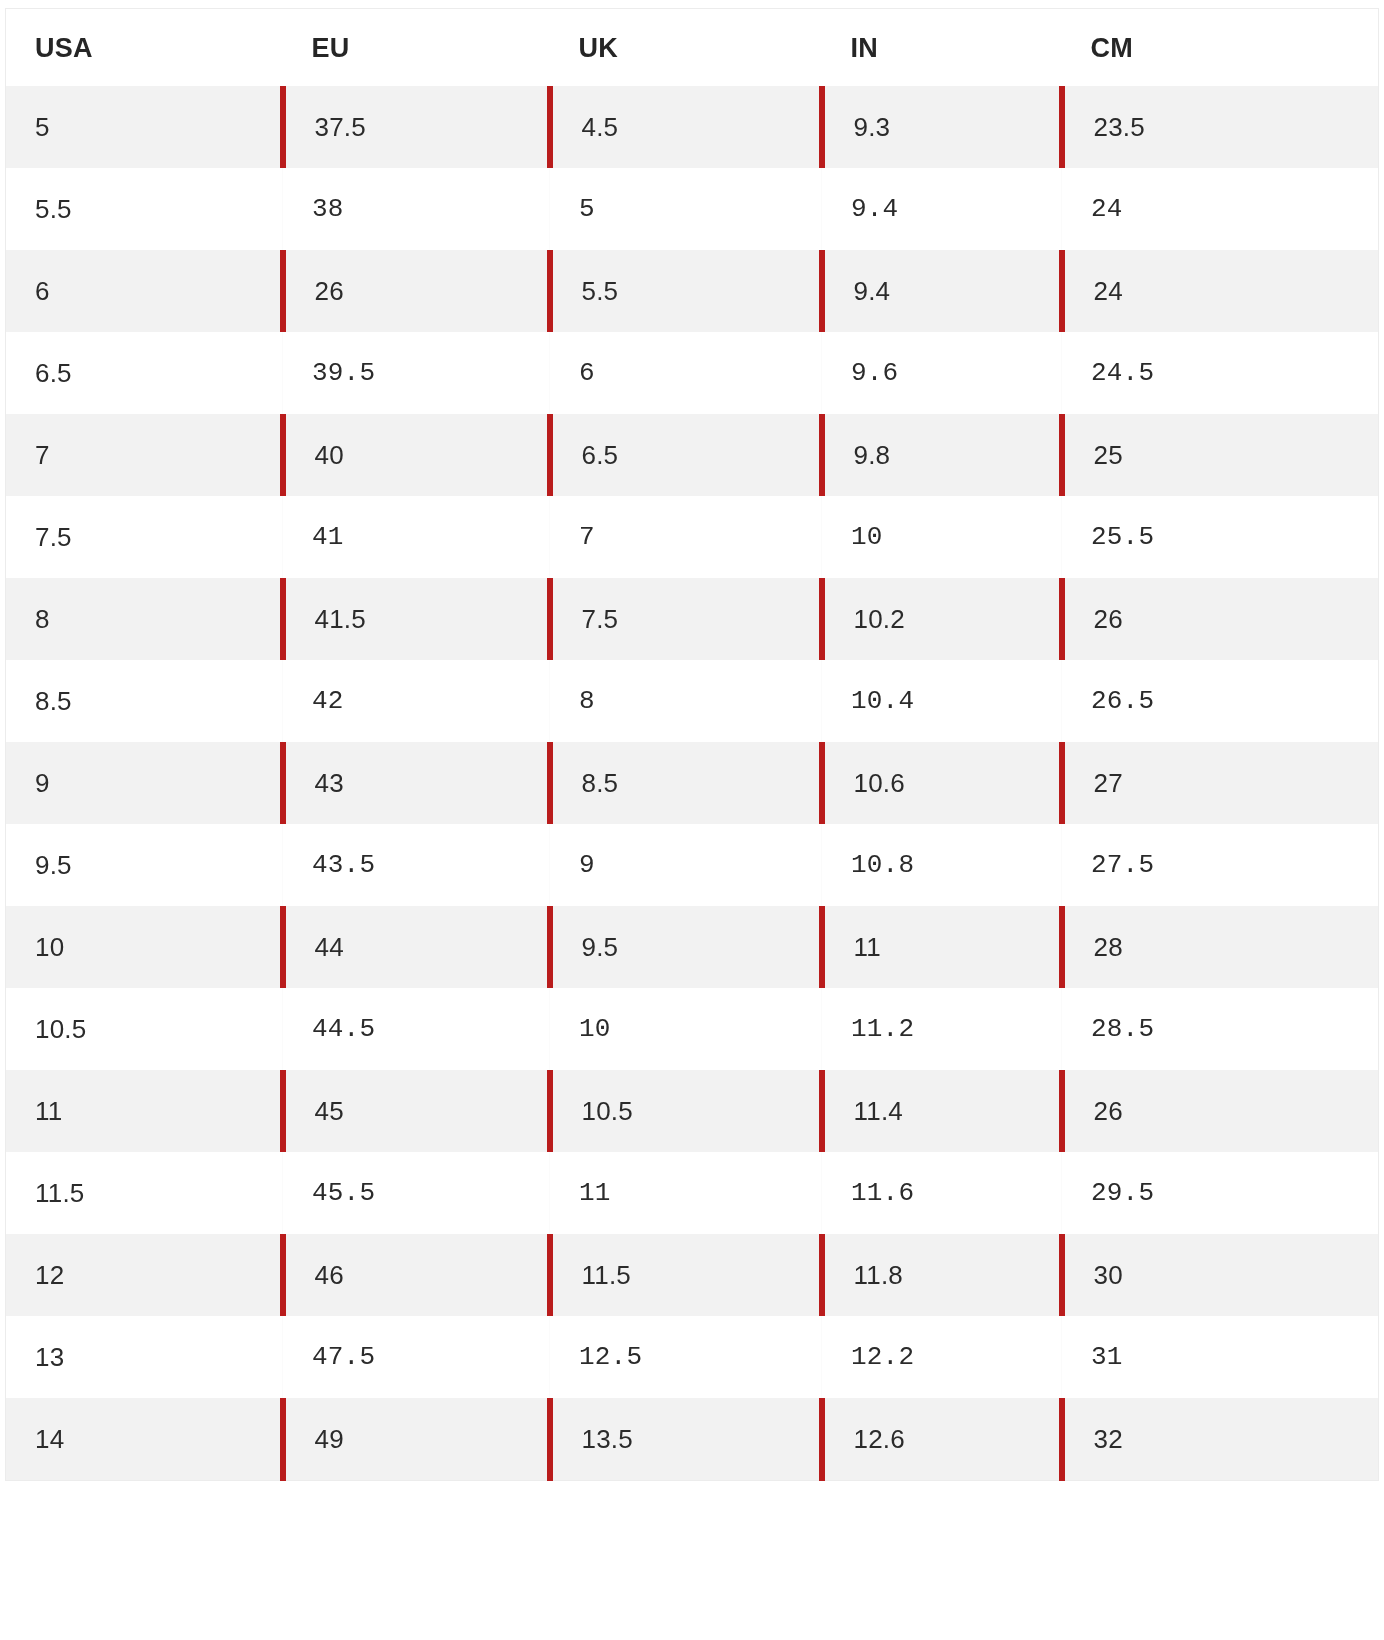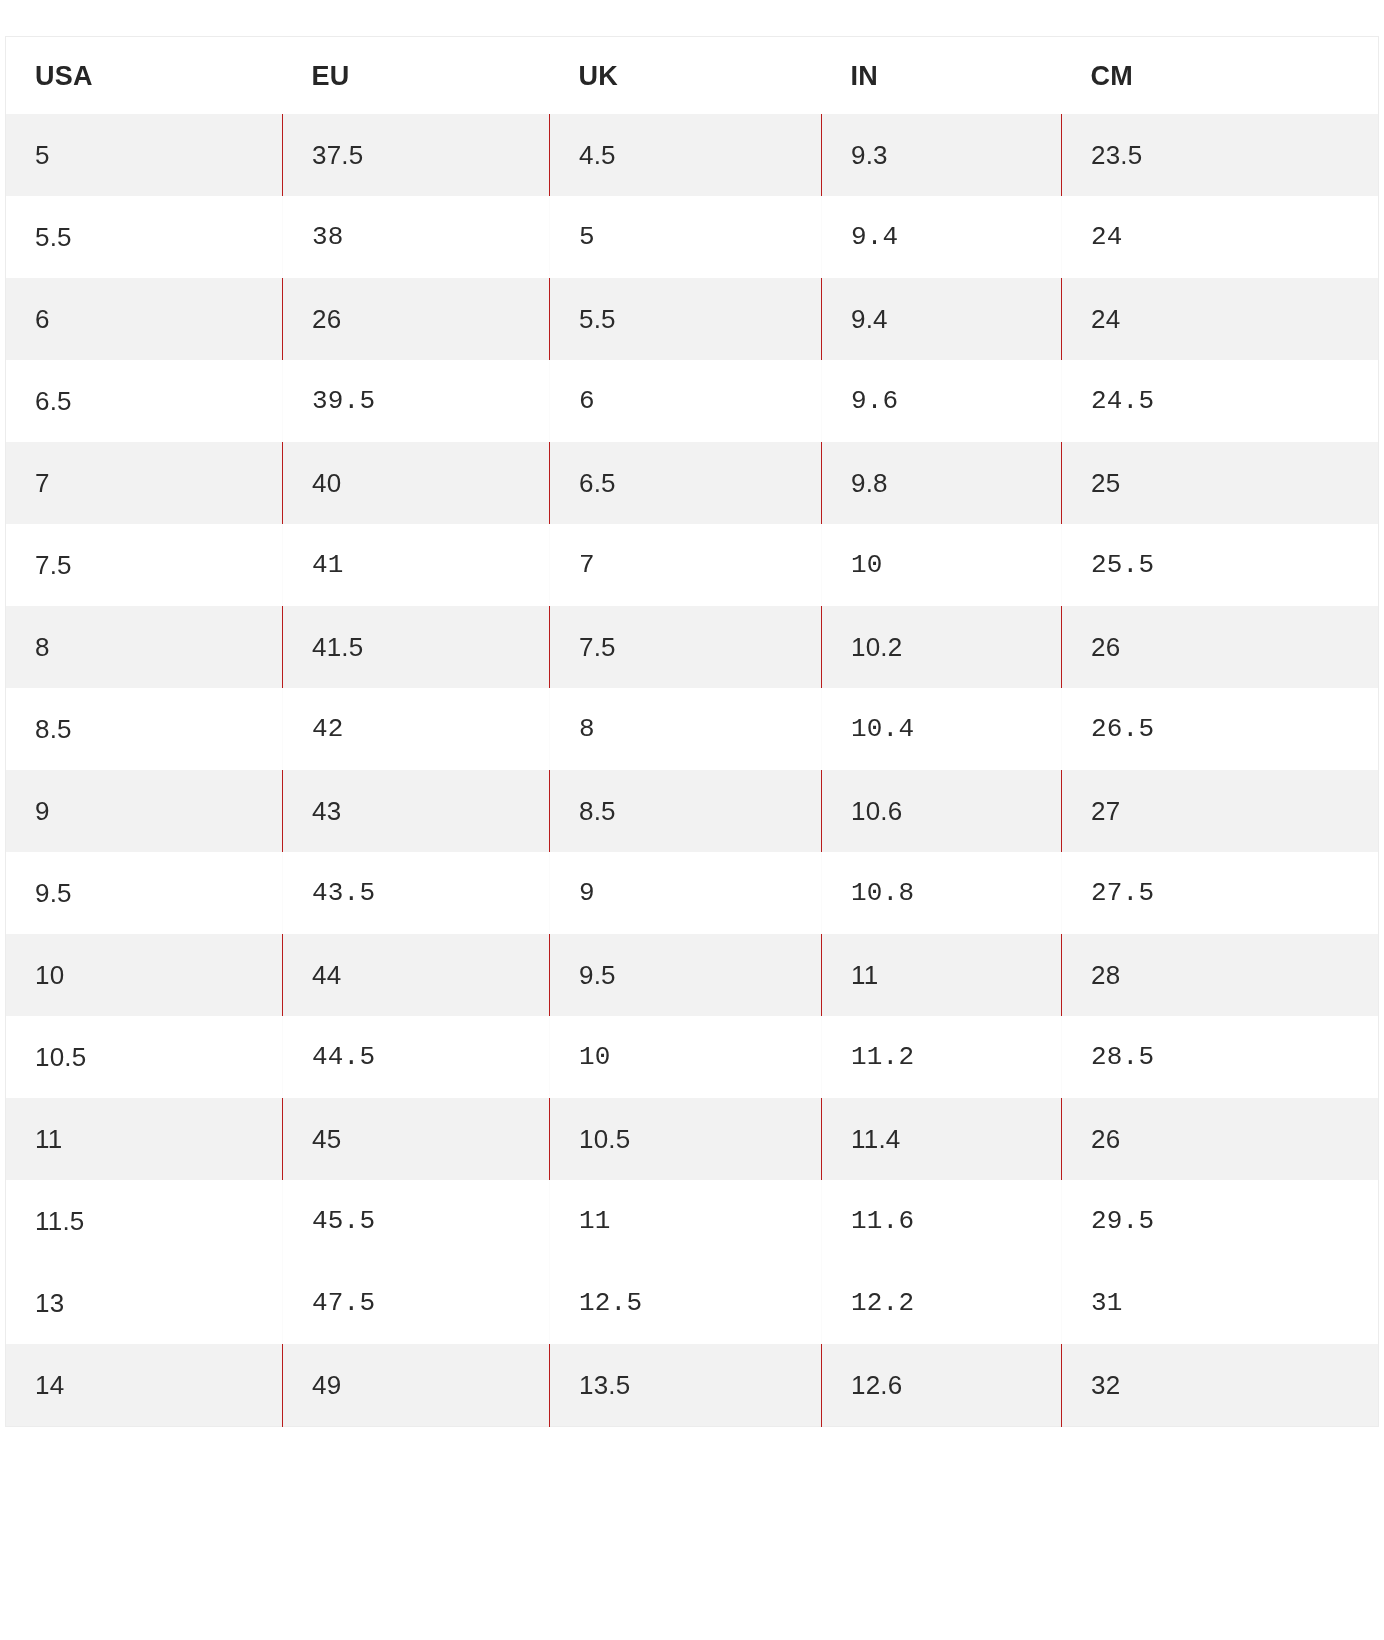--- a/index.html
+++ b/index.html
@@ -11,21 +11,20 @@
     width: 1384px;
     height: 1640px;
     font-family: "Liberation Sans", sans-serif;
     overflow: hidden;
   }
 
   .size-table-wrap {
     box-sizing: border-box;
     width: 1384px;
     padding: 8px 6px 20px 5px;
-    margin-top: 28px;
   }
 
   table.size-table {
     width: 1373px;
     border-collapse: collapse;
     table-layout: fixed;
     border: 1px solid #ececec;
     background: #ffffff;
   }
 
@@ -62,21 +61,21 @@
   
   table.size-table tbody tr.odd td {
     background: #f2f2f2;
   }
   table.size-table tbody tr.even td {
     background: #ffffff;
   }
 
   
   table.size-table tbody tr.odd td + td {
-    border-left: 1px solid #b91c1c;
+    border-left: 6px solid #b91c1c;
   }
   table.size-table tbody tr.even td + td {
     border-left: 1px solid #fbfbfb;
     font-family: Liberation Mono, monospace;
   }
 </style>
 </head>
 <body>
 
 <div class="size-table-wrap">
@@ -189,20 +188,27 @@
           <td>11.4</td>
           <td>26</td>
         </tr>
         <tr class="even">
           <td>11.5</td>
           <td>45.5</td>
           <td>11</td>
           <td>11.6</td>
           <td>29.5</td>
         </tr>
+        <tr class="odd">
+          <td>12</td>
+          <td>46</td>
+          <td>11.5</td>
+          <td>11.8</td>
+          <td>30</td>
+        </tr>
         <tr class="even">
           <td>13</td>
           <td>47.5</td>
           <td>12.5</td>
           <td>12.2</td>
           <td>31</td>
         </tr>
         <tr class="odd">
           <td>14</td>
           <td>49</td>

